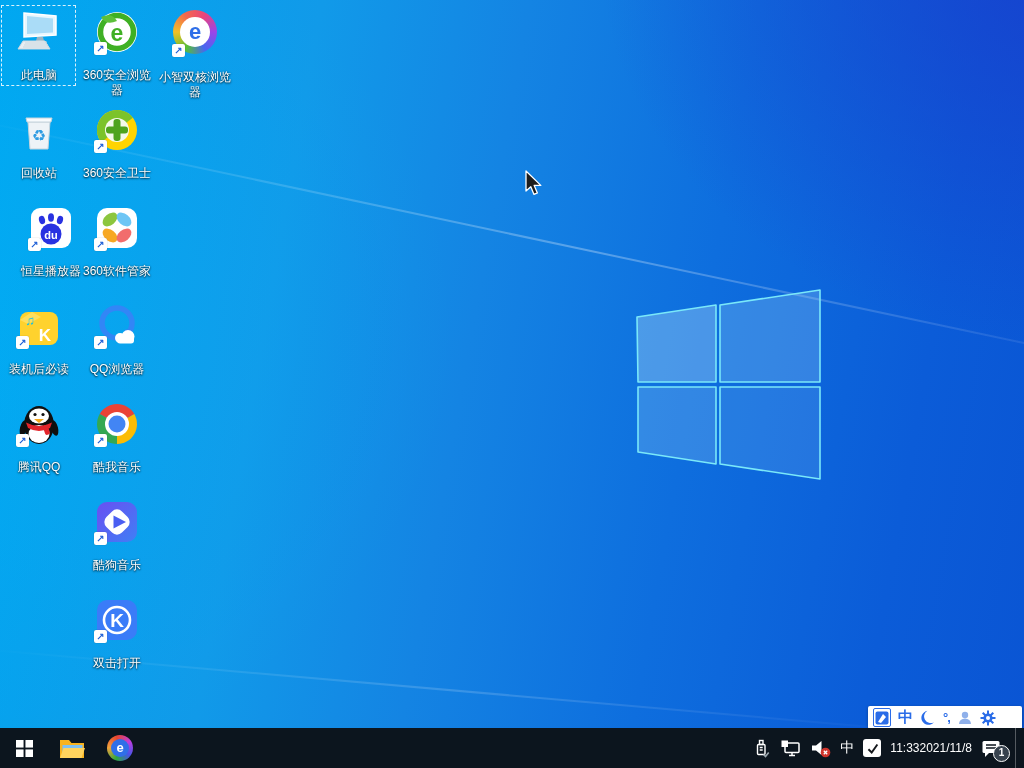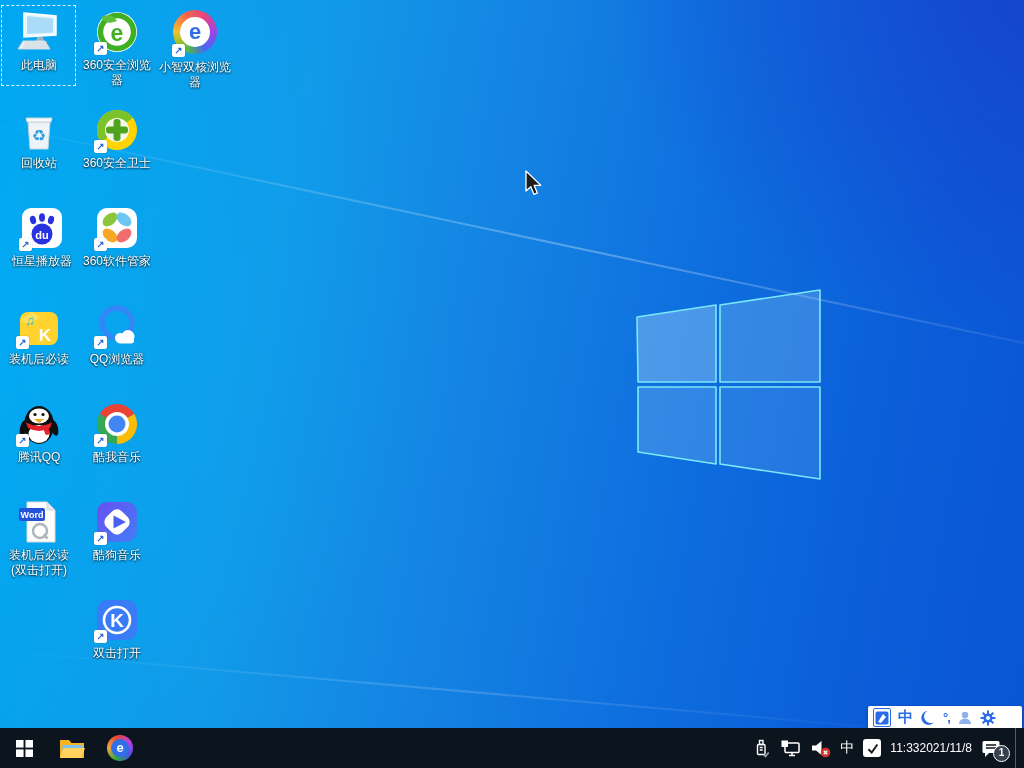--- a/index.html
+++ b/index.html
@@ -17,21 +17,21 @@
       linear-gradient(100deg,#00a6f0 0%,#119ae9 28%,#1484e3 46%,#0e6ede 66%,#0b5cd8 86%,#0a55d4 100%);
   }
   .beam{position:absolute;height:1.5px;background:linear-gradient(90deg,rgba(255,255,255,0),rgba(255,255,255,.30),rgba(255,255,255,0));transform-origin:0 0;}
   .beam.b1{left:-30px;top:118px;width:1250px;transform:rotate(12deg);}
   .beam.b2{left:-20px;top:648px;width:950px;transform:rotate(5deg);opacity:.55;}
   .winlogo{position:absolute;left:630px;top:283px;}
   
   .dicon{position:absolute;width:78px;text-align:center;cursor:default;}
   .dicon .art{width:48px;height:48px;margin:0 auto;position:relative;}
   .dicon .lbl{
-    margin-top:2px;color:#fff;font-size:12px;line-height:15px;word-break:break-all;padding:0 1px;
+    margin-top:12px;color:#fff;font-size:12px;line-height:15px;word-break:break-all;padding:0 1px;
     text-shadow:0 1px 2px rgba(0,0,0,.8),0 0 2px rgba(0,0,0,.45);
   }
   .dicon.w70 .lbl{width:70px;margin-left:auto;margin-right:auto;}
   .dicon.sel::after{
     content:"";position:absolute;left:1px;top:-3px;width:73px;height:79px;
     border:1px dashed rgba(255,255,255,.85);
   }
   .sc{
     position:absolute;left:1px;bottom:1px;width:13px;height:13px;background:#fff;border-radius:2px;
     color:#1e5fd6;font-size:10px;line-height:13px;font-weight:bold;text-align:center;
@@ -110,21 +110,21 @@
     <div class="art">
       <svg width="48" height="48" viewBox="0 0 48 48">
         <polygon points="13,16 35,16 33,43 15,43" fill="#eef3f7" stroke="#c5d3dc"></polygon>
         <polygon points="11,12 37,12 36,16 12,16" fill="#f8fbfd" stroke="#c5d3dc"></polygon>
         <text x="24" y="35" font-size="16" fill="#2f9ce2" text-anchor="middle">♻</text>
       </svg>
     </div>
     <div class="lbl">回收站</div>
   </div>
 
-  <div class="dicon" style="left:3px;top:204px">
+  <div class="dicon" style="left:12px;top:204px">
     <div class="art">
       <svg width="48" height="48" viewBox="0 0 48 48">
         <rect x="4" y="4" width="40" height="40" rx="9" fill="#ffffff"></rect>
         <ellipse cx="15" cy="16" rx="3" ry="4.2" fill="#2932e1" transform="rotate(-15 15 16)"></ellipse>
         <ellipse cx="24" cy="13.5" rx="3" ry="4.2" fill="#2932e1"></ellipse>
         <ellipse cx="33" cy="16" rx="3" ry="4.2" fill="#2932e1" transform="rotate(15 33 16)"></ellipse>
         <circle cx="24" cy="30" r="10.5" fill="#2932e1"></circle>
         <text x="24" y="34.5" font-size="11" fill="#fff" text-anchor="middle" font-weight="bold">du</text>
       </svg>
       <span class="sc">↗</span>
@@ -157,33 +157,20 @@
         <path d="M19 19 h10 l-5 4 z" fill="#f5a81e"></path>
         <ellipse cx="24" cy="34" rx="10.5" ry="9" fill="#fff"></ellipse>
         <path d="M11 22.5 q13 7 26 0 l-2 5.5 q-11 6 -22 0 z" fill="#e3252b"></path>
         <rect x="29" y="25" width="5" height="10" rx="2" fill="#e3252b" transform="rotate(-18 31 30)"></rect>
       </svg>
       <span class="sc">↗</span>
     </div>
     <div class="lbl">腾讯QQ</div>
   </div>
 
-  <div class="dicon w70" style="left:0;top:498px">
-    <div class="art">
-      <svg width="48" height="48" viewBox="0 0 48 48">
-        <path d="M12 4 h20 l8 8 v32 h-28 z" fill="#fdfdfd" stroke="#d5d9dd"></path>
-        <path d="M32 4 l8 8 h-8 z" fill="#e4e8eb" stroke="#d5d9dd"></path>
-        <rect x="4" y="10" width="26" height="13" rx="2" fill="#2553d8"></rect>
-        <text x="17" y="19.5" font-size="9" font-weight="bold" fill="#fff" text-anchor="middle">Word</text>
-        <circle cx="25" cy="33" r="7" fill="none" stroke="#aeb6bc" stroke-width="2.5"></circle>
-        <path d="M28.5 36.5 l4 4" stroke="#aeb6bc" stroke-width="2.5"></path>
-      </svg>
-    </div>
-    <div class="lbl">装机后必读(双击打开)</div>
-  </div>
 
 
   <div class="dicon" style="left:78px;top:8px">
     <div class="art">
       <svg width="48" height="48" viewBox="0 0 48 48">
         <circle cx="24" cy="24" r="20" fill="#fff"></circle>
         <circle cx="24" cy="24" r="16.5" fill="none" stroke="#3fb024" stroke-width="5.5"></circle>
         <path d="M8 9 q11 -5 16 4 q-11 5 -16 -4 z" fill="#5cc03a"></path>
         <text x="24" y="32.5" font-size="23" font-weight="bold" fill="#3fb024" text-anchor="middle">e</text>
       </svg>

